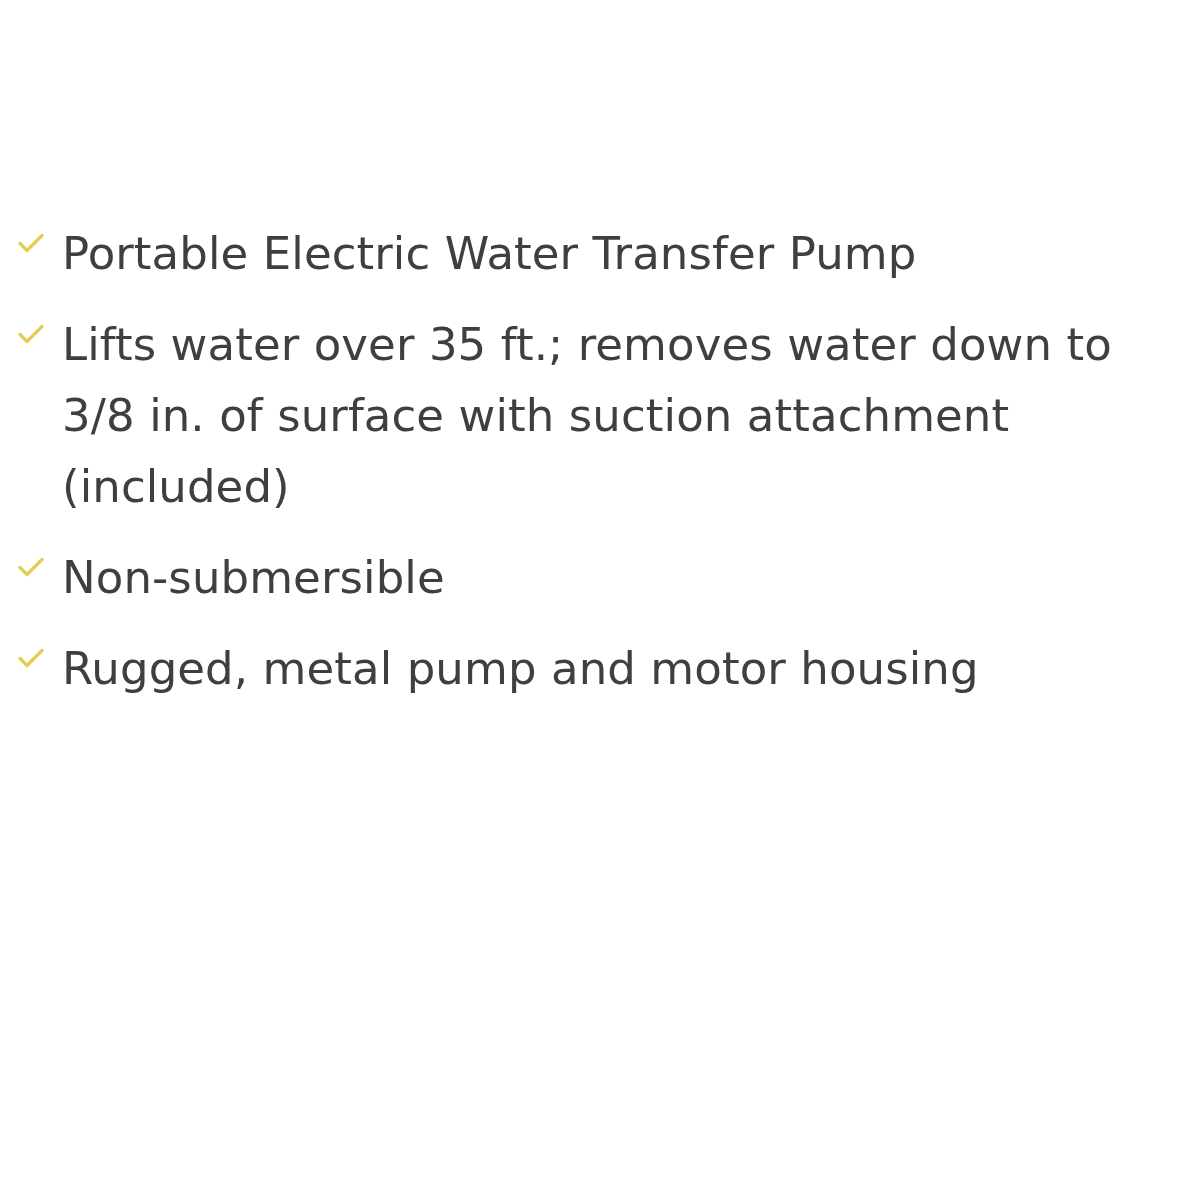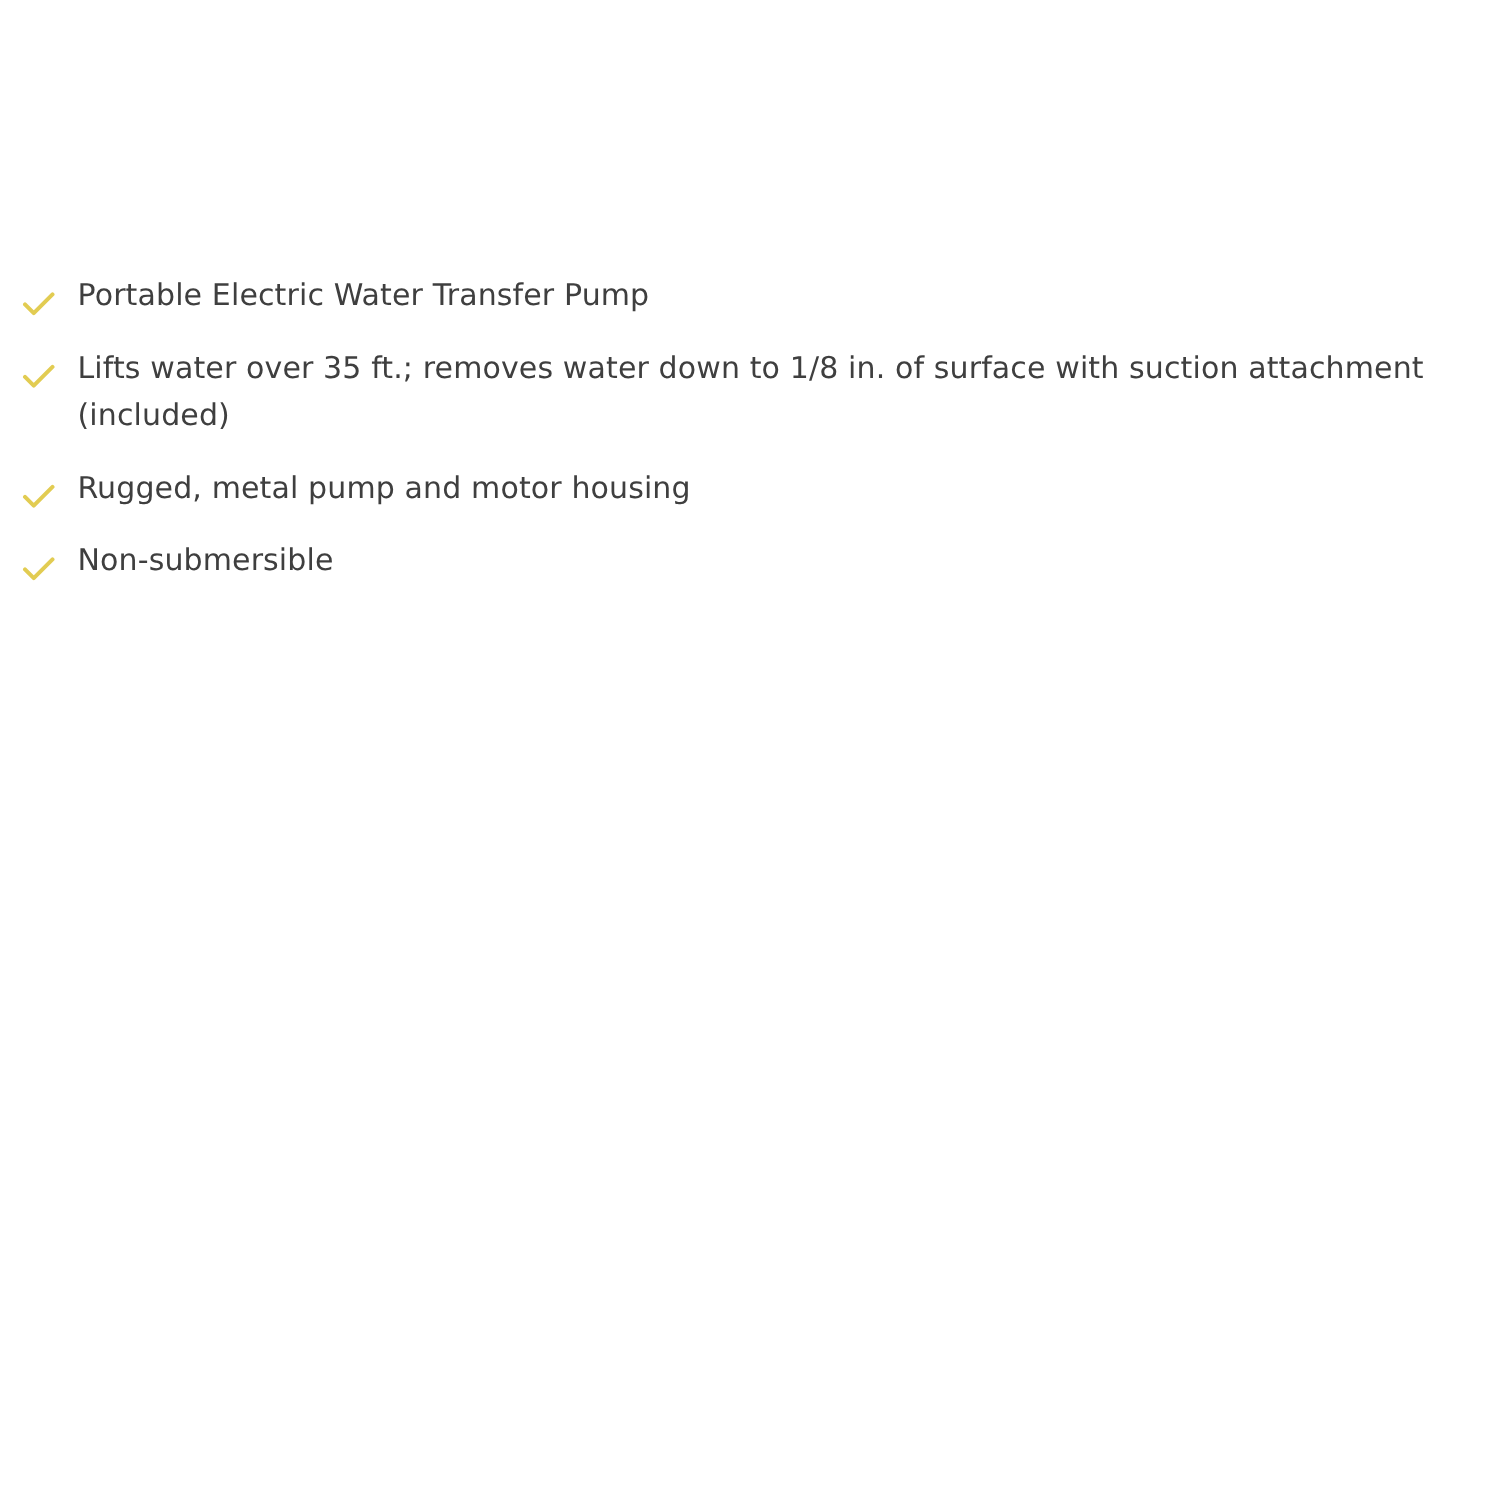--- a/index.html
+++ b/index.html
@@ -42,21 +42,21 @@
     justify-content: center;
     padding-top: 14px;
   }
   .check-icon {
     display: block;
     width: 26px;
     height: 22px;
   }
   .feature-text {
     flex: 1 1 auto;
-    font-size: 24px;
+    font-size: 45px;
     line-height: 1.58;
     color: #3f3f3f;
     letter-spacing: 0.1px;
     padding-right: 22px;
     font-weight: 400;
   }
 </style>
 </head>
 <body>
 
@@ -72,39 +72,39 @@
       </span>
       <span class="feature-text">Portable Electric Water Transfer Pump</span>
     </li>
 
     <li class="feature-item">
       <span class="check-wrap">
         <svg class="check-icon" viewBox="0 0 26 22" xmlns="http://www.w3.org/2000/svg" aria-hidden="true">
           <path d="M2 11.5 L9 18.5 L24 3.5" fill="none" stroke="#e2cc52" stroke-width="3.2" stroke-linecap="round" stroke-linejoin="round"></path>
         </svg>
       </span>
-      <span class="feature-text">Lifts water over 35 ft.; removes water down to 1/8 in. of surface with suction attachment (included)</span>
+      <span class="feature-text">Lifts water over 35 ft.; removes water down to 3/8 in. of surface with suction attachment (included)</span>
+    </li>
+
+    <li class="feature-item">
+      <span class="check-wrap">
+        <svg class="check-icon" viewBox="0 0 26 22" xmlns="http://www.w3.org/2000/svg" aria-hidden="true">
+          <path d="M2 11.5 L9 18.5 L24 3.5" fill="none" stroke="#e2cc52" stroke-width="3.2" stroke-linecap="round" stroke-linejoin="round"></path>
+        </svg>
+      </span>
+      <span class="feature-text">Non-submersible</span>
     </li>
 
     <li class="feature-item">
       <span class="check-wrap">
         <svg class="check-icon" viewBox="0 0 26 22" xmlns="http://www.w3.org/2000/svg" aria-hidden="true">
           <path d="M2 11.5 L9 18.5 L24 3.5" fill="none" stroke="#e2cc52" stroke-width="3.2" stroke-linecap="round" stroke-linejoin="round"></path>
         </svg>
       </span>
       <span class="feature-text">Rugged, metal pump and motor housing</span>
     </li>
 
-    <li class="feature-item">
-      <span class="check-wrap">
-        <svg class="check-icon" viewBox="0 0 26 22" xmlns="http://www.w3.org/2000/svg" aria-hidden="true">
-          <path d="M2 11.5 L9 18.5 L24 3.5" fill="none" stroke="#e2cc52" stroke-width="3.2" stroke-linecap="round" stroke-linejoin="round"></path>
-        </svg>
-      </span>
-      <span class="feature-text">Non-submersible</span>
-    </li>
-
 
 
 
   </ul>
 
 </div>
 
 </body></html>

